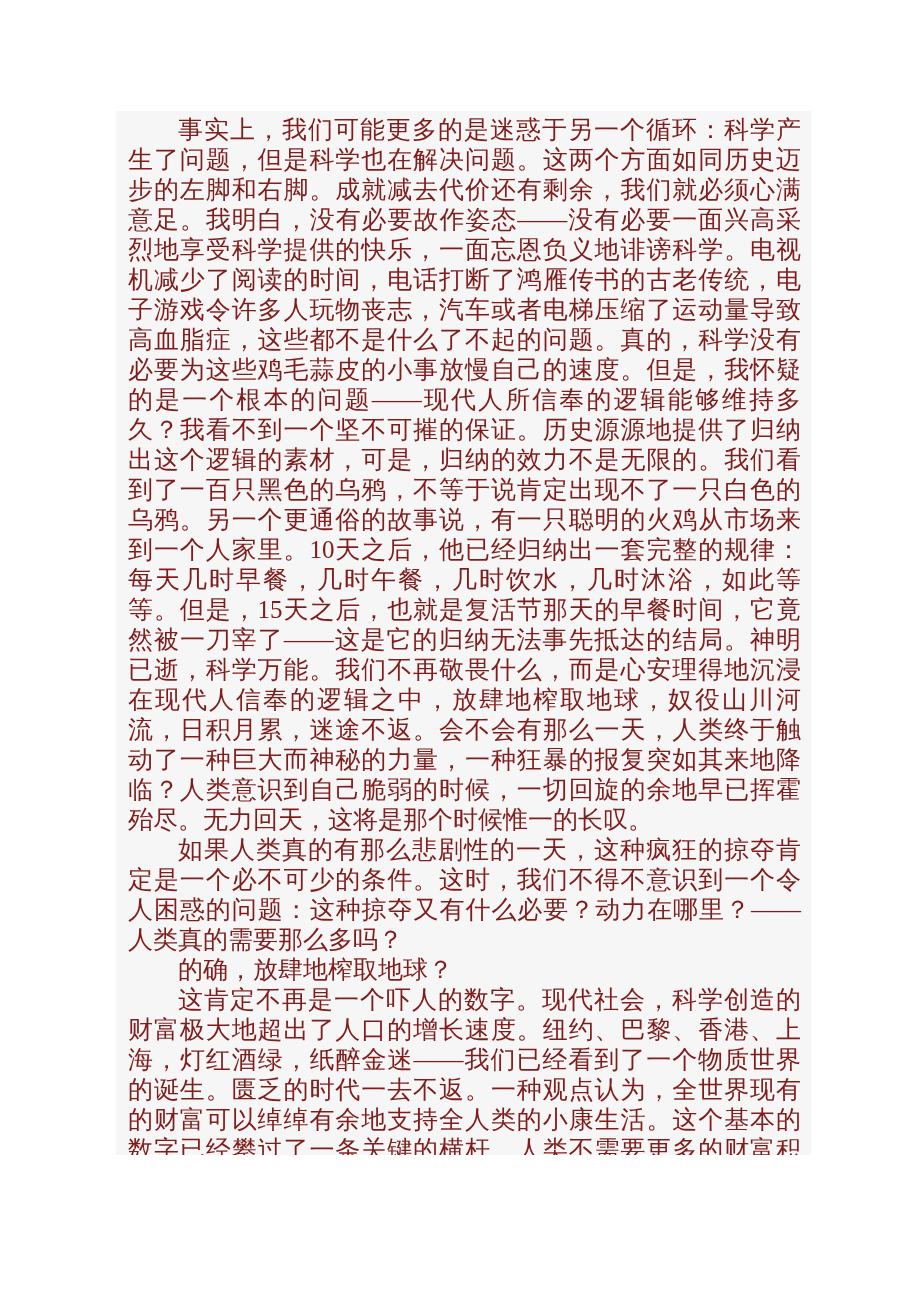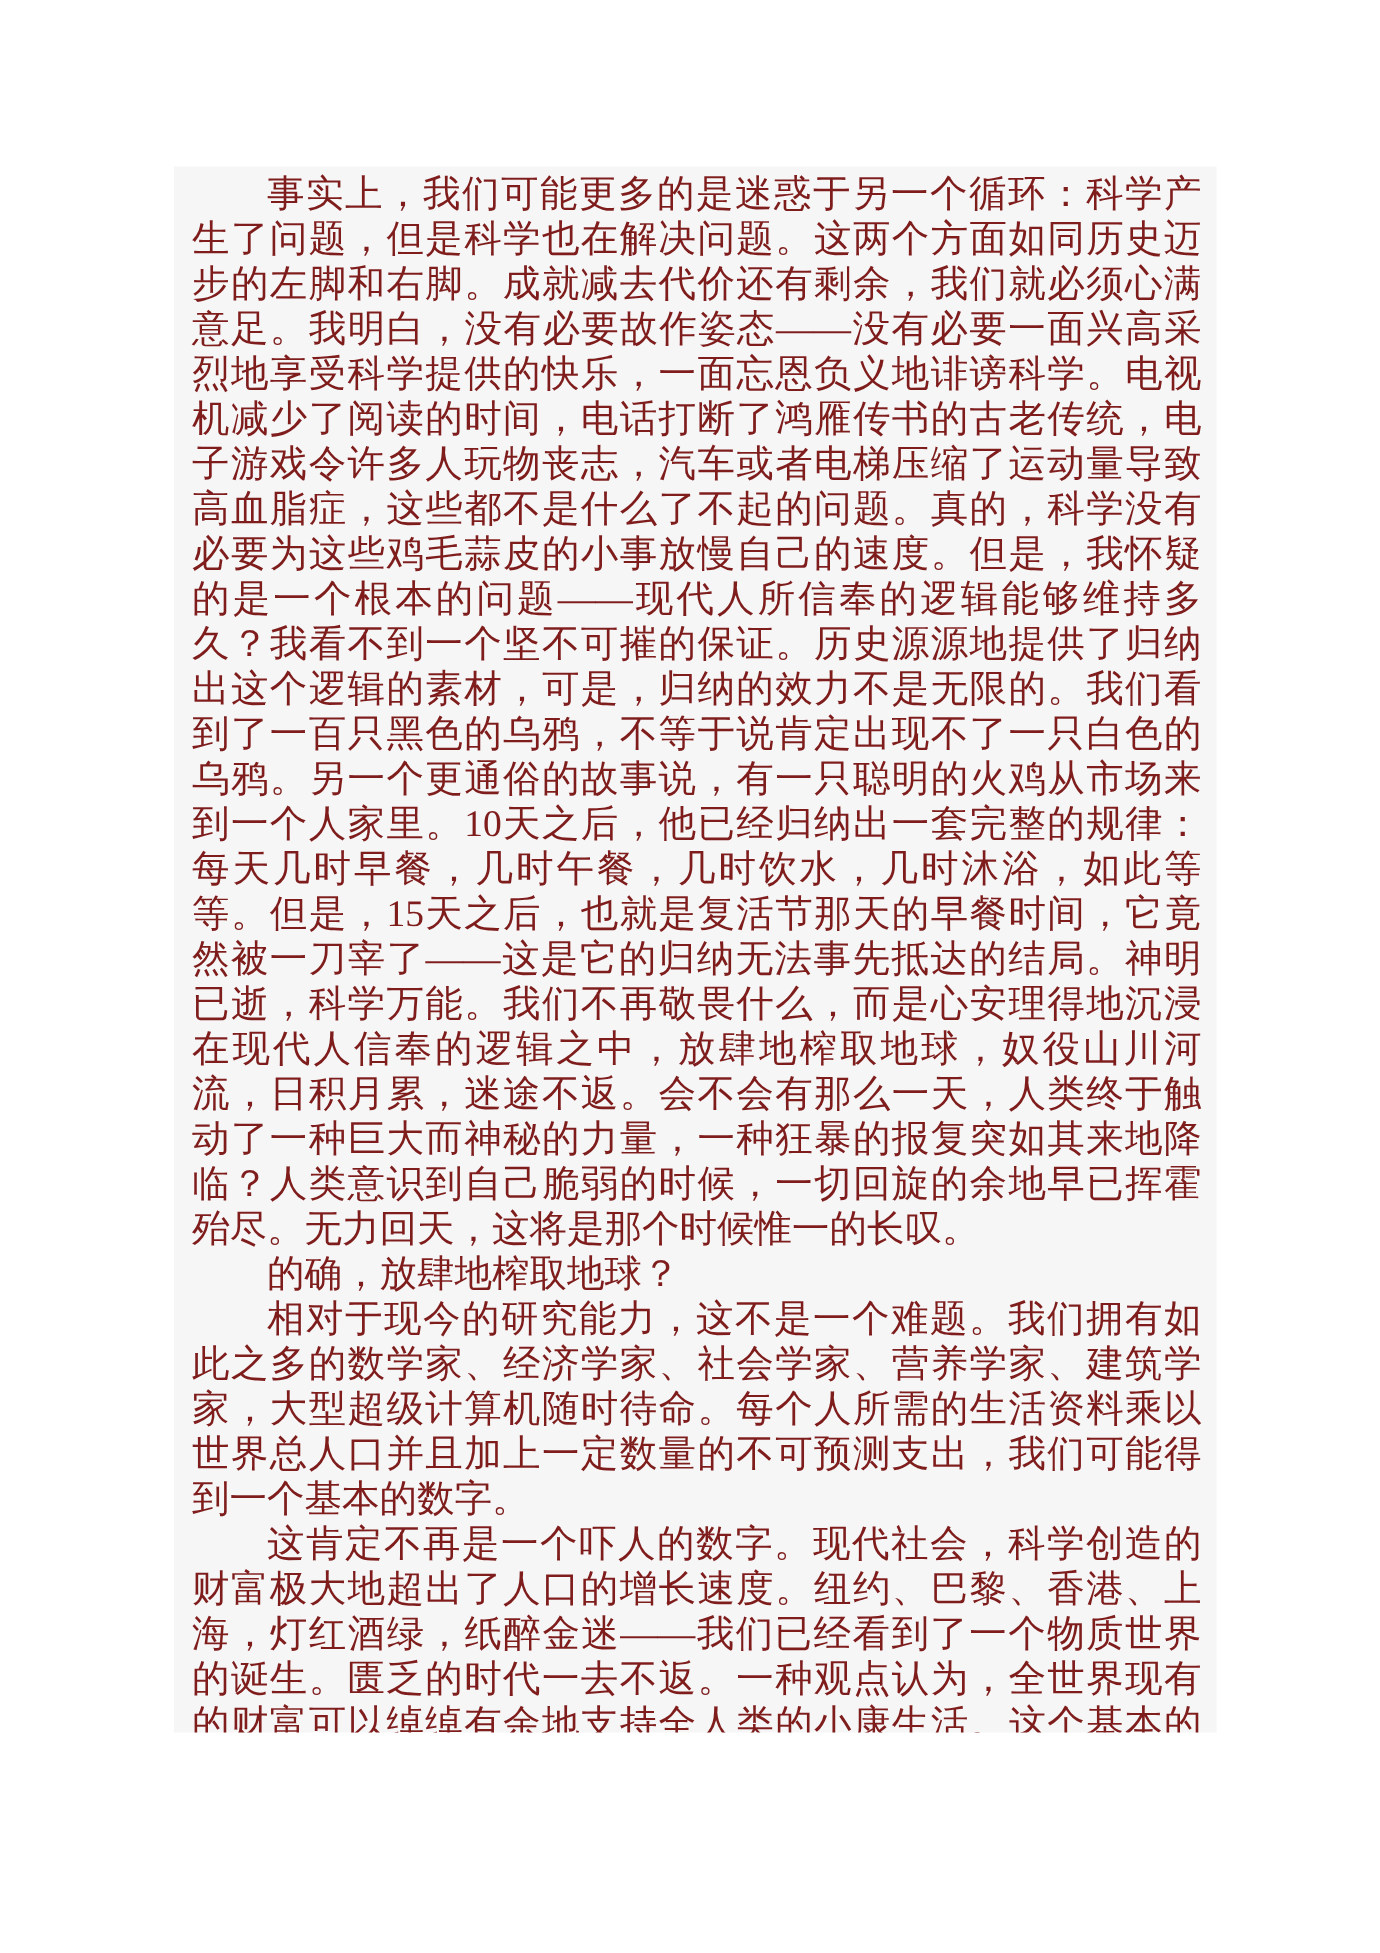--- a/index.html
+++ b/index.html
@@ -57,18 +57,18 @@
     user-select: none;
   }
 </style>
 </head>
 <body>
 
 <div class="page">
   <div class="sheet">
     <div class="textflow">
         <p>事实上，我们可能更多的是迷惑于另一个循环：科学产生了问题，但是科学也在解决问题。这两个方面如同历史迈步的左脚和右脚。成就减去代价还有剩余，我们就必须心满意足。我明白，没有必要故作姿态——没有必要一面兴高采烈地享受科学提供的快乐，一面忘恩负义地诽谤科学。电视机减少了阅读的时间，电话打断了鸿雁传书的古老传统，电子游戏令许多人玩物丧志，汽车或者电梯压缩了运动量导致高血脂症，这些都不是什么了不起的问题。真的，科学没有必要为这些鸡毛蒜皮的小事放慢自己的速度。但是，我怀疑的是一个根本的问题——现代人所信奉的逻辑能够维持多久？我看不到一个坚不可摧的保证。历史源源地提供了归纳出这个逻辑的素材，可是，归纳的效力不是无限的。我们看到了一百只黑色的乌鸦，不等于说肯定出现不了一只白色的乌鸦。另一个更通俗的故事说，有一只聪明的火鸡从市场来到一个人家里。10天之后，他已经归纳出一套完整的规律：每天几时早餐，几时午餐，几时饮水，几时沐浴，如此等等。但是，15天之后，也就是复活节那天的早餐时间，它竟然被一刀宰了——这是它的归纳无法事先抵达的结局。神明已逝，科学万能。我们不再敬畏什么，而是心安理得地沉浸在现代人信奉的逻辑之中，放肆地榨取地球，奴役山川河流，日积月累，迷途不返。会不会有那么一天，人类终于触动了一种巨大而神秘的力量，一种狂暴的报复突如其来地降临？人类意识到自己脆弱的时候，一切回旋的余地早已挥霍殆尽。无力回天，这将是那个时候惟一的长叹。</p>
+        <p>如果人类真的有那么悲剧性的一天，这种疯狂的掠夺肯定是一个必不可少的条件。这时，我们不得不意识到一个令人困惑的问题：这种掠夺又有什么必要？动力在哪里？——人类真的需要那么多吗？</p>
         <p>的确，放肆地榨取地球？</p>
-        <p>相对于现今的研究能力，这不是一个难题。我们拥有如此之多的数学家、经济学家、社会学家、营养学家、建筑学家，大型超级计算机随时待命。每个人所需的生活资料乘以世界总人口并且加上一定数量的不可预测支出，我们可能得到一个基本的数字。</p>
         <p>这肯定不再是一个吓人的数字。现代社会，科学创造的财富极大地超出了人口的增长速度。纽约、巴黎、香港、上海，灯红酒绿，纸醉金迷——我们已经看到了一个物质世界的诞生。匮乏的时代一去不返。一种观点认为，全世界现有的财富可以绰绰有余地支持全人类的小康生活。这个基本的数字已经攀过了一条关键的横杆。人类不需要更多的财富积累了。安居乐业的日子里，我们还要做些什么？缩短劳动时间，旅行，游戏，体育，投身于艺术活动。旅行社生意繁忙，奥林匹克运动会增添至一年一度，绘画、雕塑和文学写作吸引了众多爱好者，老龄人之间盛行结伴散步和钓鱼比赛……</p>
       </div>
   </div>
 </div>
 
 </body></html>

